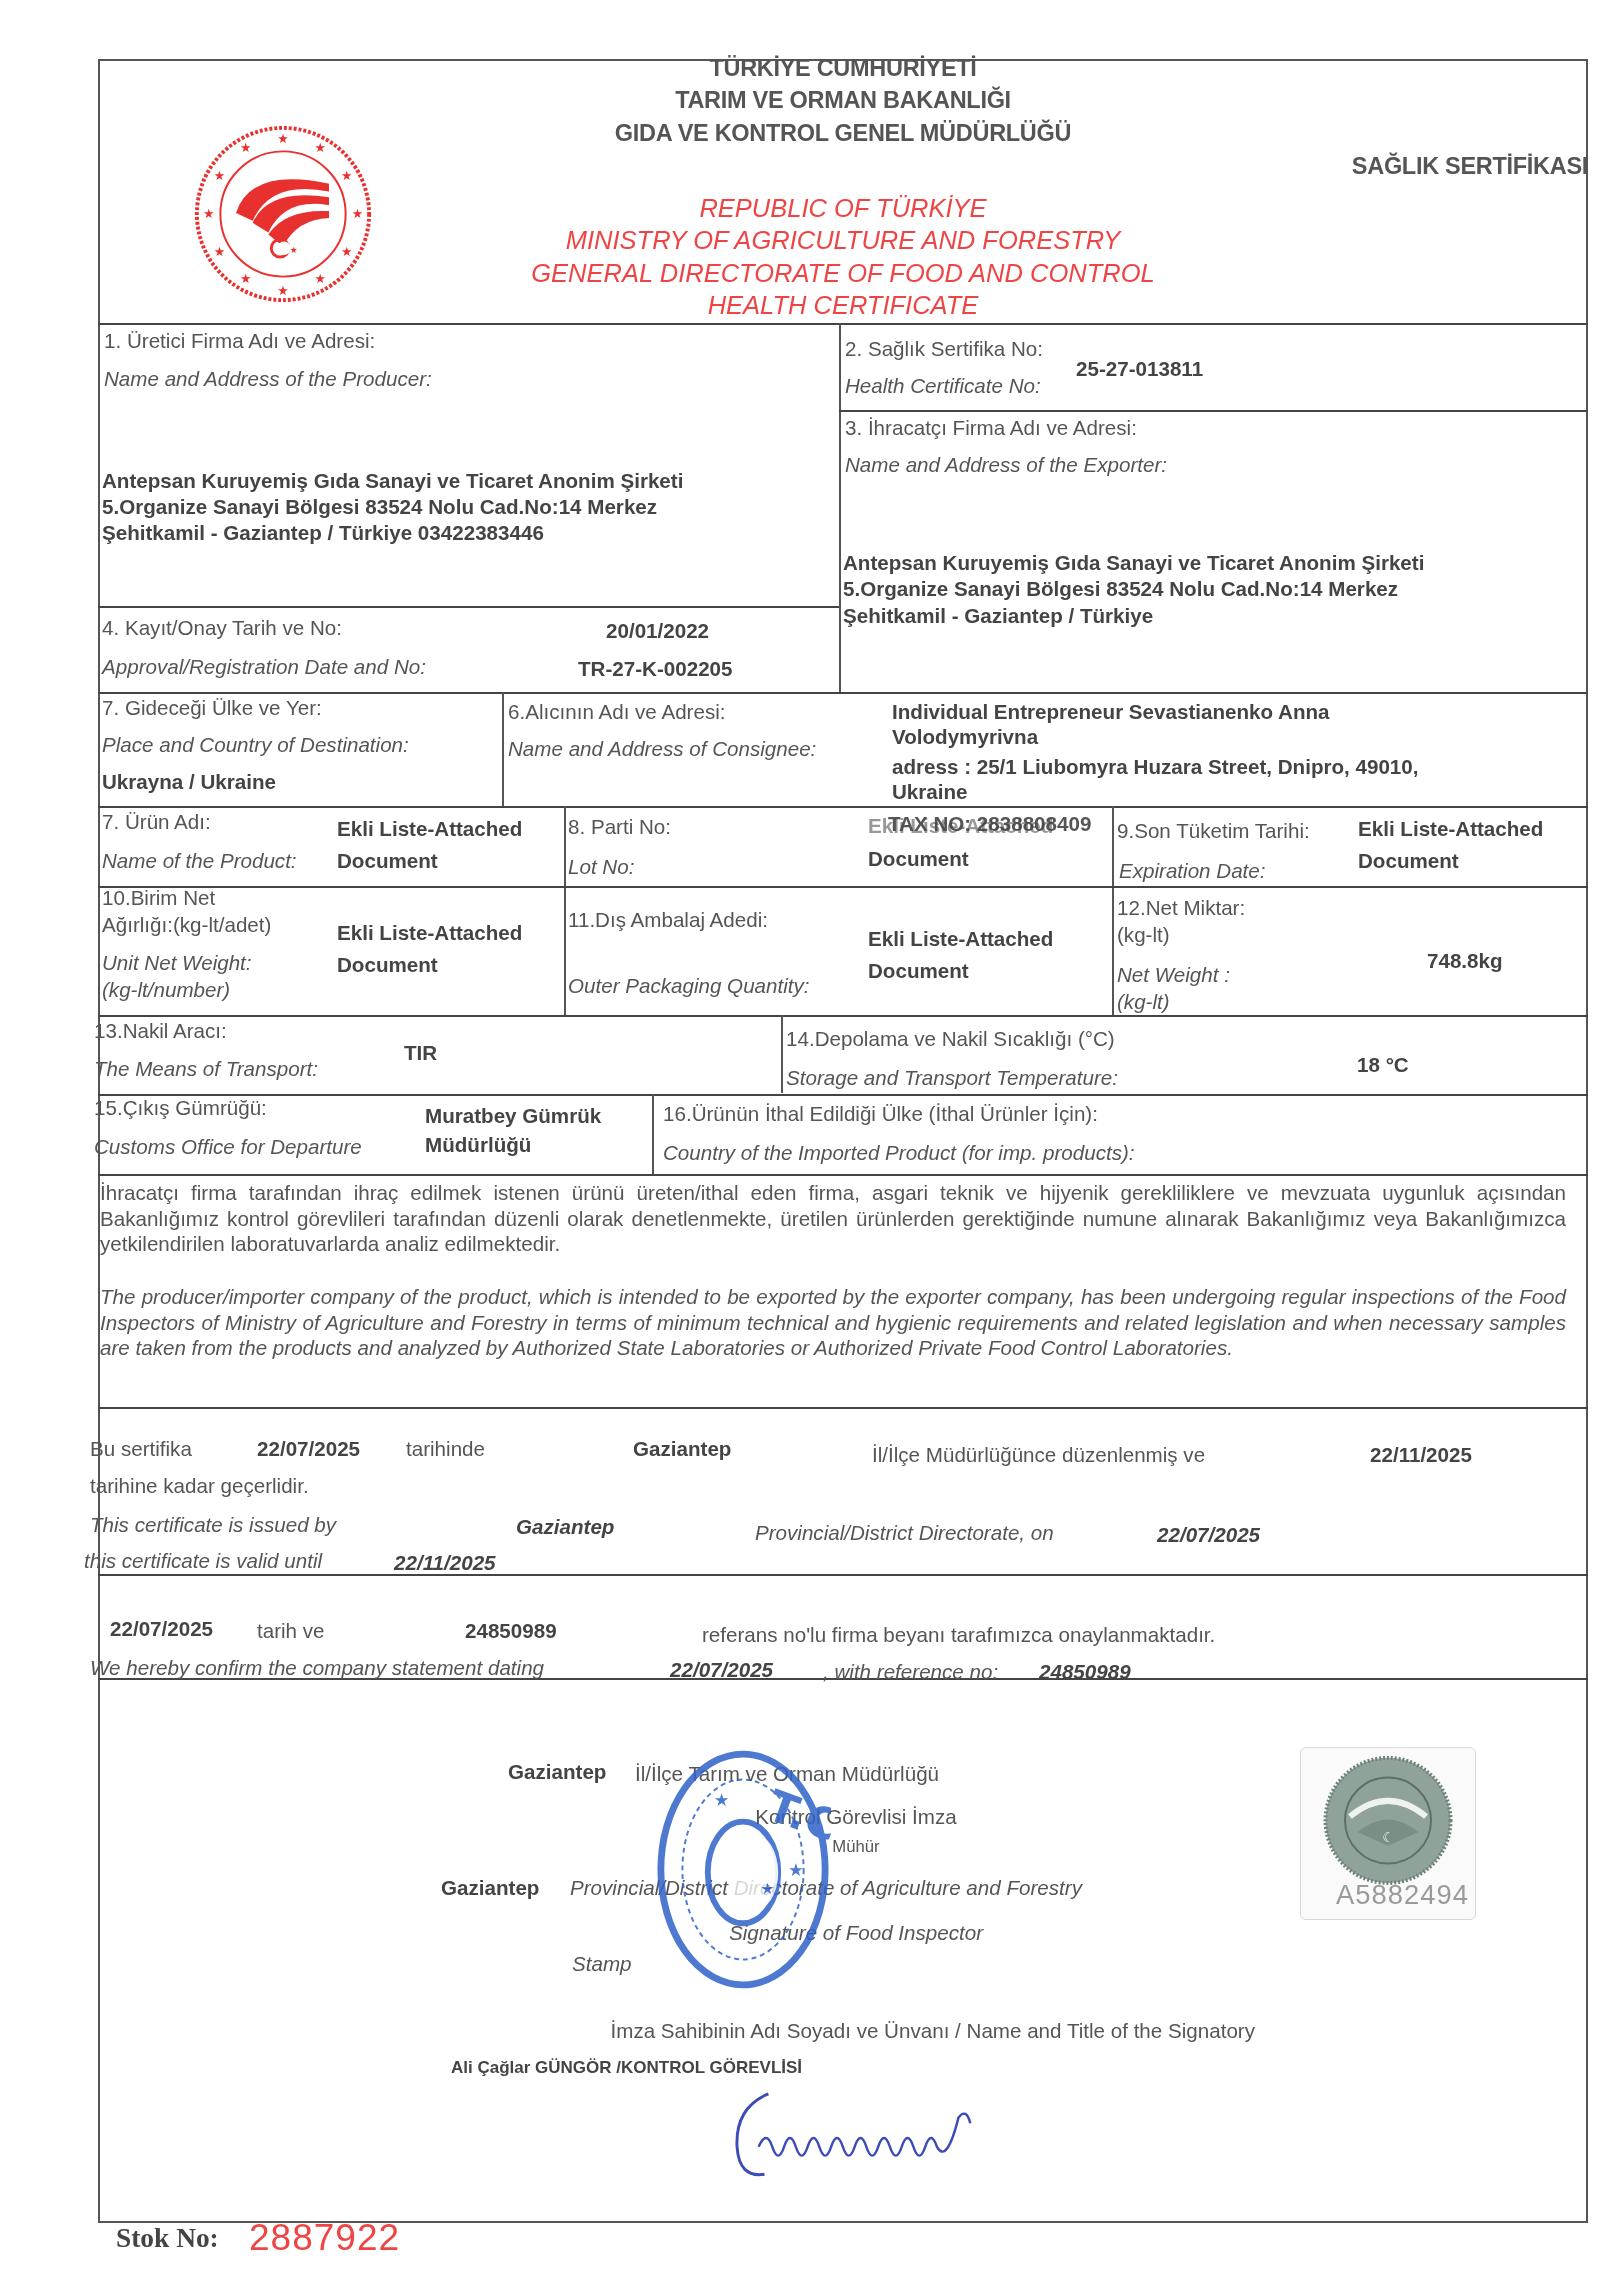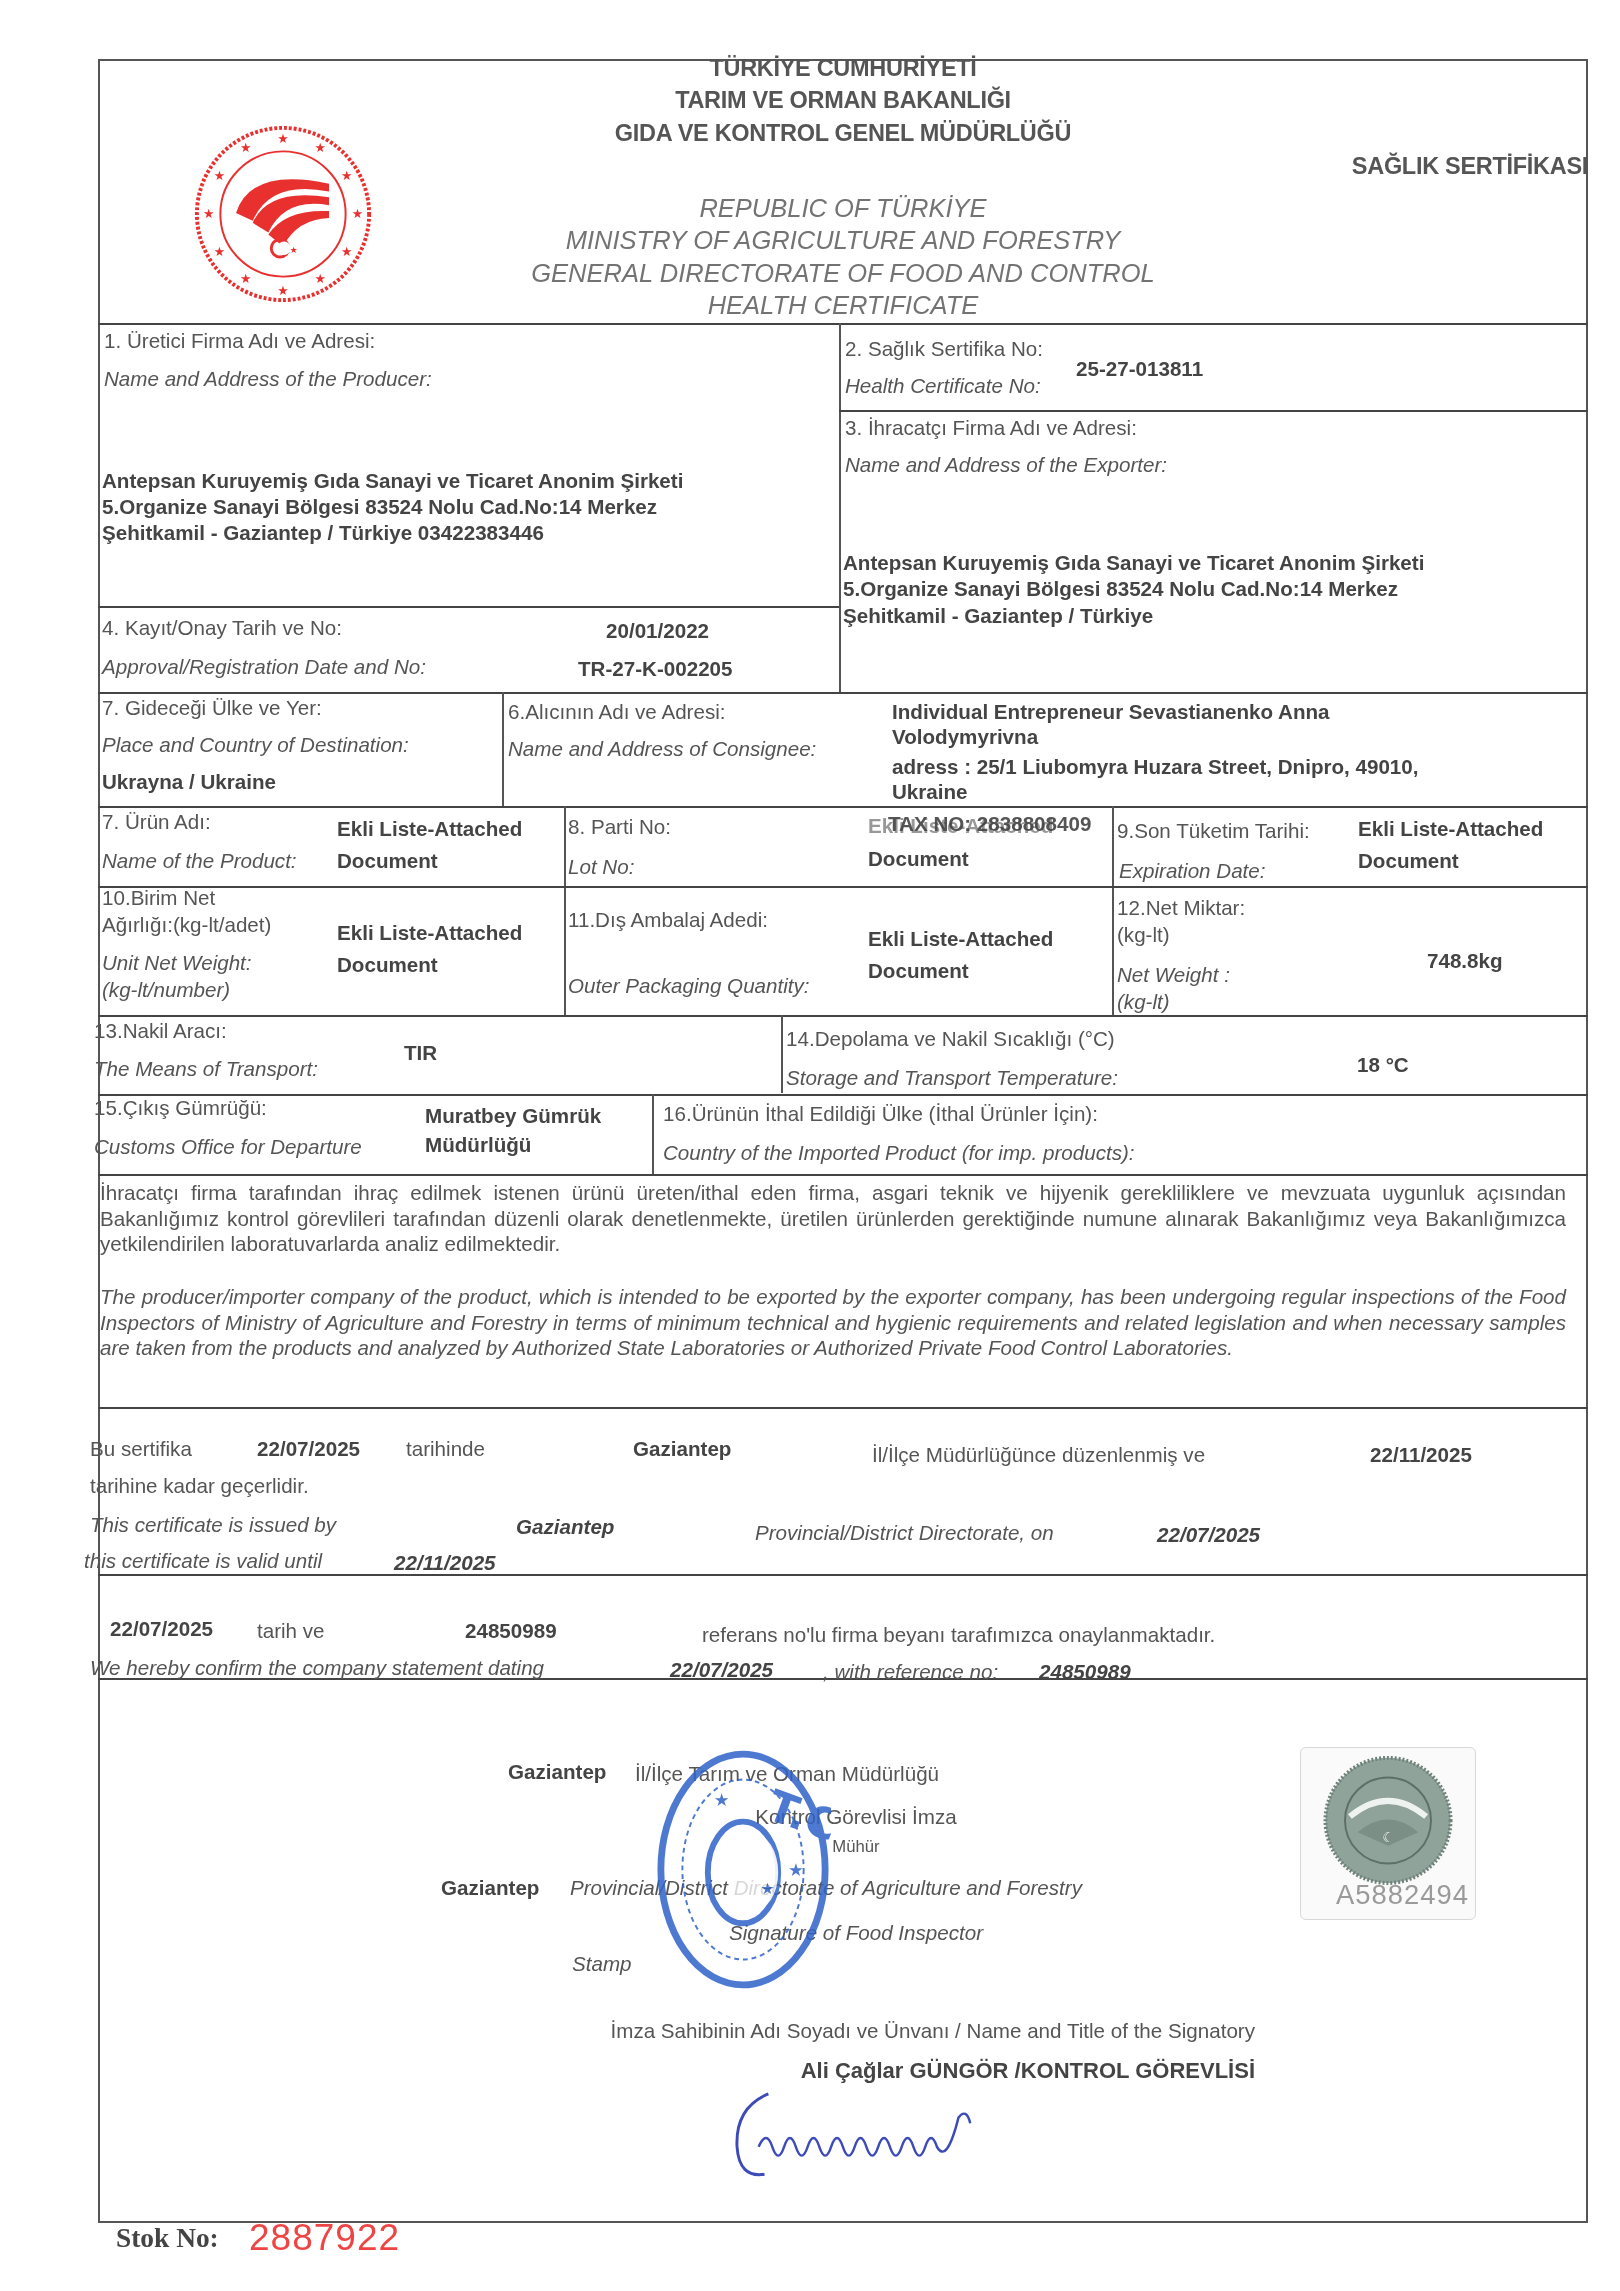--- a/index.html
+++ b/index.html
@@ -7,21 +7,21 @@
          font-family:"Liberation Sans", sans-serif; color:#3a3a3a; }
   .abs { position:absolute; }
   .frame { position:absolute; left:98px; top:59px; width:1490px; height:2164px;
            border:2px solid #555; box-sizing:border-box; }
   .hl { position:absolute; height:0; border-top:2px solid #444; }
   .vl { position:absolute; width:0; border-left:2px solid #555; }
   .tr { font-size:20.6px; color:#555; white-space:nowrap; }
   .en { font-size:20.6px; color:#555; font-style:italic; white-space:nowrap; }
   .val { font-size:20.6px; font-weight:bold; color:#444; white-space:nowrap; }
   .hdr-tr { font-size:23.5px; font-weight:bold; color:#555; text-align:center; letter-spacing:-0.3px; }
-  .hdr-en { font-size:25.5px; font-style:italic; color:#737373; text-align:center; }
+  .hdr-en { font-size:25.5px; font-style:italic; color:#ef4444; text-align:center; }
   .center { left:98px; width:1490px; text-align:center; }
   .para { font-size:20.6px; color:#555; line-height:25.5px; text-align:justify; }
 </style>
 </head>
 <body>
 
 <div class="frame"></div>
 
 <div class="abs" style="left:192px;top:123px;width:182px;height:182px;">
   <svg width="182" height="182" viewBox="0 0 186 186">
@@ -216,21 +216,21 @@
     <circle cx="89" cy="74" r="64" fill="none" stroke="#6f827a" stroke-width="4" stroke-dasharray="2 2"></circle>
     <circle cx="89" cy="74" r="44" fill="none" stroke="#5e6f68" stroke-width="2"></circle>
     <path d="M50 70 Q89 38 128 70" fill="none" stroke="#eef2f0" stroke-width="6"></path>
     <path d="M58 86 Q89 60 120 86 L89 100 Z" fill="#7b8f87"></path>
     <text x="83" y="96" fill="#f0f0f0" font-size="14" font-family="DejaVu Sans, sans-serif">☾</text>
   </svg>
   <div class="abs" style="left:35px;top:131px;font-size:27.4px;color:#9a9a9a;letter-spacing:1px;">A5882494</div>
 </div>
 
 <div class="abs tr" style="left:451px;top:2019px;width:804px;text-align:right;">İmza Sahibinin Adı Soyadı ve Ünvanı  / Name and Title of the Signatory</div>
-<div class="abs val" style="left:451px;top:2058px;width:804px;text-align:right;font-size:22px;">Ali Çağlar GÜNGÖR  /KONTROL GÖREVLİSİ</div>
+<div class="abs val" style="left:451px;top:2058px;width:804px;text-align:left;font-size:17px;">Ali Çağlar GÜNGÖR  /KONTROL GÖREVLİSİ</div>
 
 <div class="abs" style="left:729px;top:2088px;width:314px;height:98px;">
   <svg width="314" height="98" viewBox="0 0 320 100">
     <path d="M40 6 Q6 20 8 60 Q10 92 36 88" fill="none" stroke="#3c4bb8" stroke-width="3"></path>
     <path d="M30 60 q8 -18 14 0 q6 18 12 0 q6 -18 12 0 q6 18 12 0 q6 -18 12 0 q6 18 12 0 q6 -18 12 0 q6 18 12 0 q6 -18 12 0 q6 18 12 0 q6 -18 12 0 q6 18 12 0 q6 -18 12 0 q6 18 12 0 q6 -18 12 0 q10 18 22 -30 q8 -10 12 6" fill="none" stroke="#3c4bb8" stroke-width="2.5"></path>
   </svg>
 </div>
 
 <div class="abs" style="left:116px;top:2223px;font-family:'Liberation Serif', serif;font-weight:bold;font-size:27.4px;color:#444;">Stok No:</div>
 <div class="abs" style="left:249px;top:2217px;font-size:37px;color:#ef4444;letter-spacing:1px;">2887922</div>

